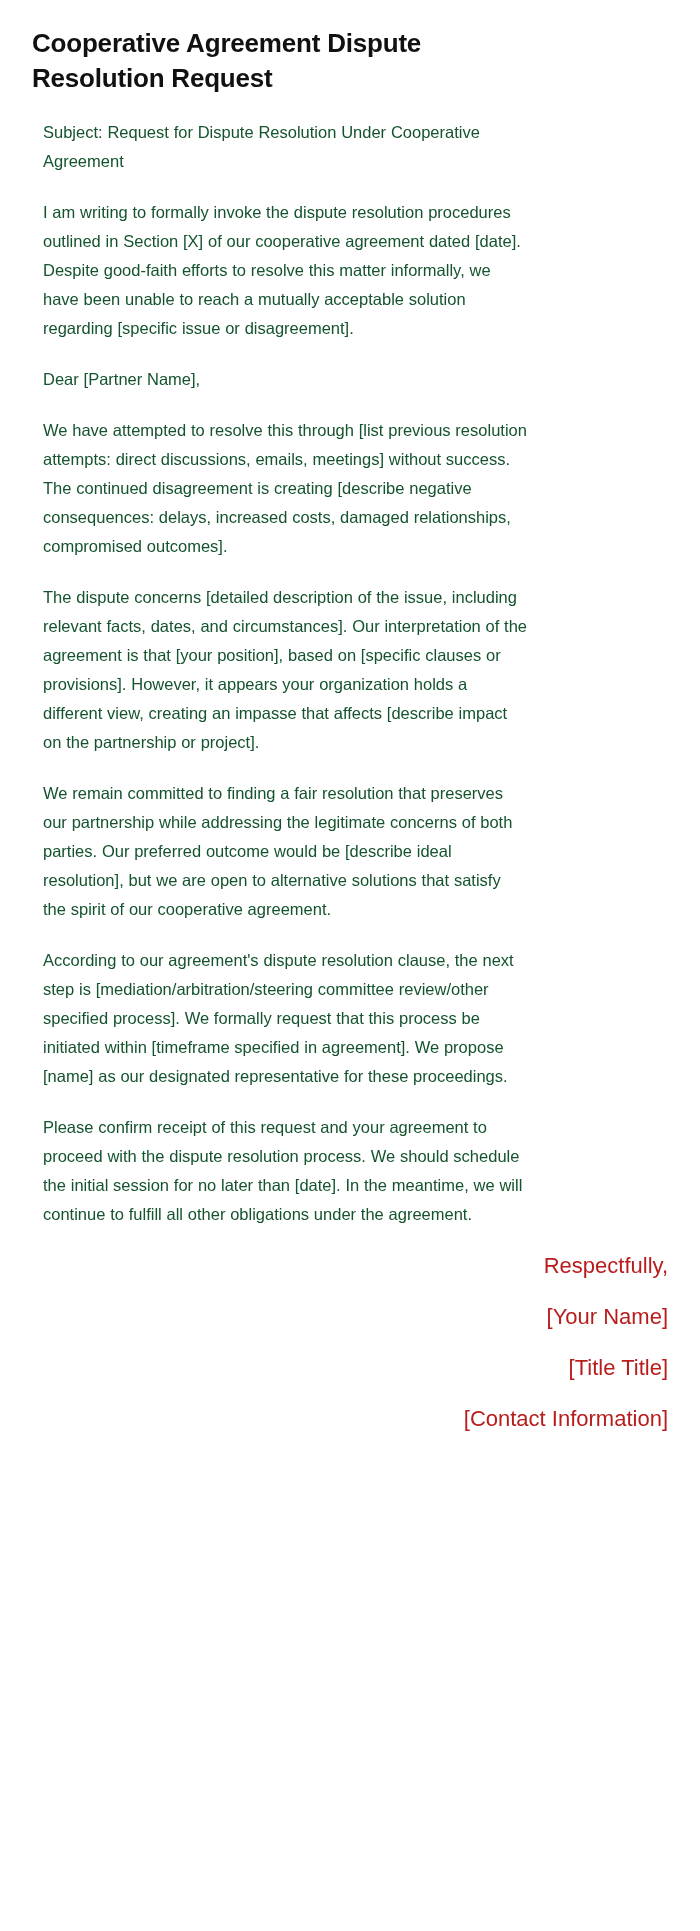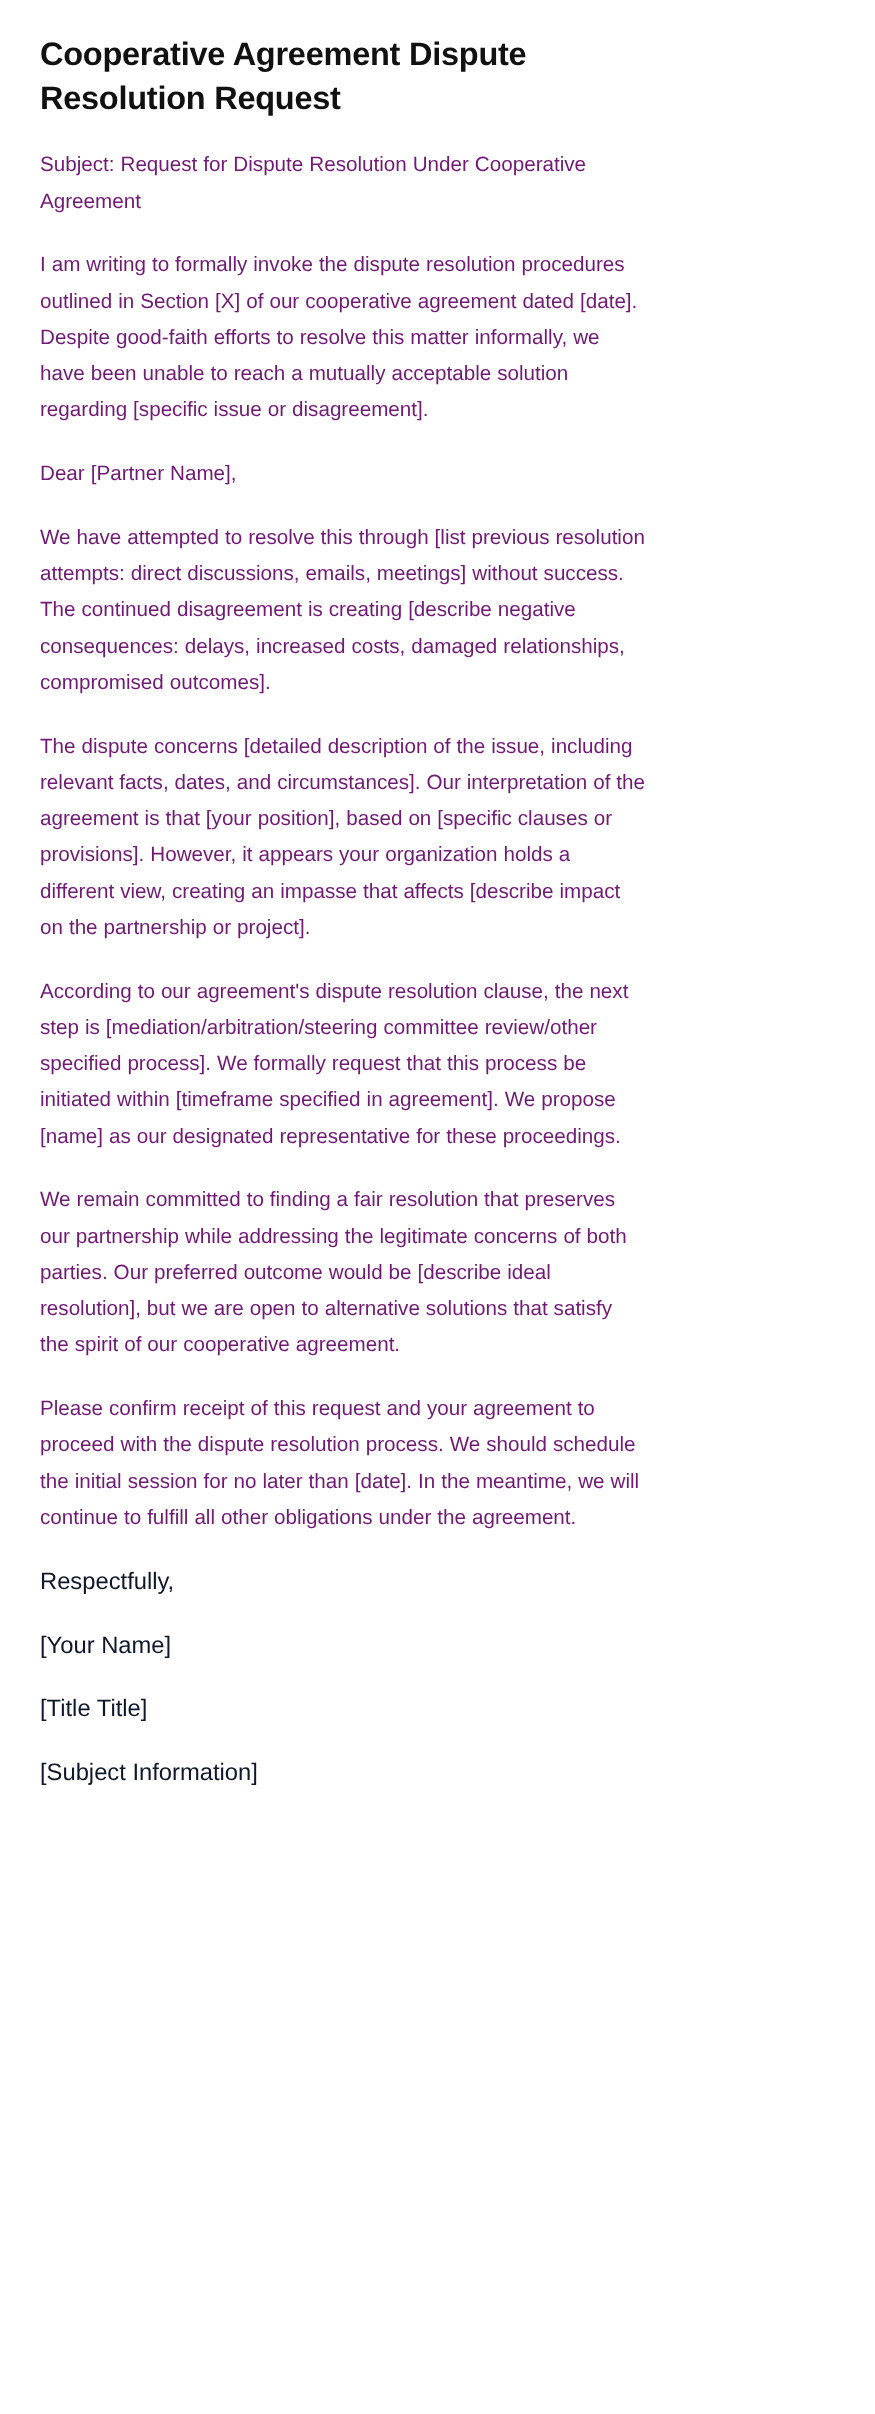--- a/index.html
+++ b/index.html
@@ -26,30 +26,31 @@
     line-height: 35px;
     font-weight: bold;
     letter-spacing: -0.2px;
     color: #111111;
     margin: 8px 0 22px 0;
     max-width: 455px;
   }
   .para {
     font-size: 16.5px;
     line-height: 29px;
-    color: #701a75;
-    margin: 0 0 22px 0;
+    color: #14532d;
+    margin: 0 0 22px 11px;
     max-width: 484px;
     word-spacing: 0.2px;
   }
   .sign-line {
-    font-size: 19px;
+    font-size: 22px;
     line-height: 29px;
-    color: #0f172a;
+    color: #b91c1c;
     margin: 0 0 22px 0;
+    text-align: right;
   }
   .sign-line:last-child {
     margin-bottom: 0;
   }
 </style>
 </head>
 <body>
 
 <div class="page">
 
@@ -58,29 +59,29 @@
   <p class="para">Subject: Request for Dispute Resolution Under Cooperative Agreement</p>
 
   <p class="para">I am writing to formally invoke the dispute resolution procedures outlined in Section [X] of our cooperative agreement dated [date]. Despite good-faith efforts to resolve this matter informally, we have been unable to reach a mutually acceptable solution regarding [specific issue or disagreement].</p>
 
   <p class="para">Dear [Partner Name],</p>
 
   <p class="para">We have attempted to resolve this through [list previous resolution attempts: direct discussions, emails, meetings] without success. The continued disagreement is creating [describe negative consequences: delays, increased costs, damaged relationships, compromised outcomes].</p>
 
   <p class="para">The dispute concerns [detailed description of the issue, including relevant facts, dates, and circumstances]. Our interpretation of the agreement is that [your position], based on [specific clauses or provisions]. However, it appears your organization holds a different view, creating an impasse that affects [describe impact on the partnership or project].</p>
 
+  <p class="para">We remain committed to finding a fair resolution that preserves our partnership while addressing the legitimate concerns of both parties. Our preferred outcome would be [describe ideal resolution], but we are open to alternative solutions that satisfy the spirit of our cooperative agreement.</p>
+
   <p class="para">According to our agreement's dispute resolution clause, the next step is [mediation/arbitration/steering committee review/other specified process]. We formally request that this process be initiated within [timeframe specified in agreement]. We propose [name] as our designated representative for these proceedings.</p>
-
-  <p class="para">We remain committed to finding a fair resolution that preserves our partnership while addressing the legitimate concerns of both parties. Our preferred outcome would be [describe ideal resolution], but we are open to alternative solutions that satisfy the spirit of our cooperative agreement.</p>
 
   <p class="para">Please confirm receipt of this request and your agreement to proceed with the dispute resolution process. We should schedule the initial session for no later than [date]. In the meantime, we will continue to fulfill all other obligations under the agreement.</p>
 
 
   <p class="sign-line">Respectfully,</p>
 
   <p class="sign-line">[Your Name]</p>
 
   <p class="sign-line">[Title Title]</p>
 
 
-  <p class="sign-line">[Subject Information]</p>
+  <p class="sign-line">[Contact Information]</p>
 
 </div>
 
 </body></html>

